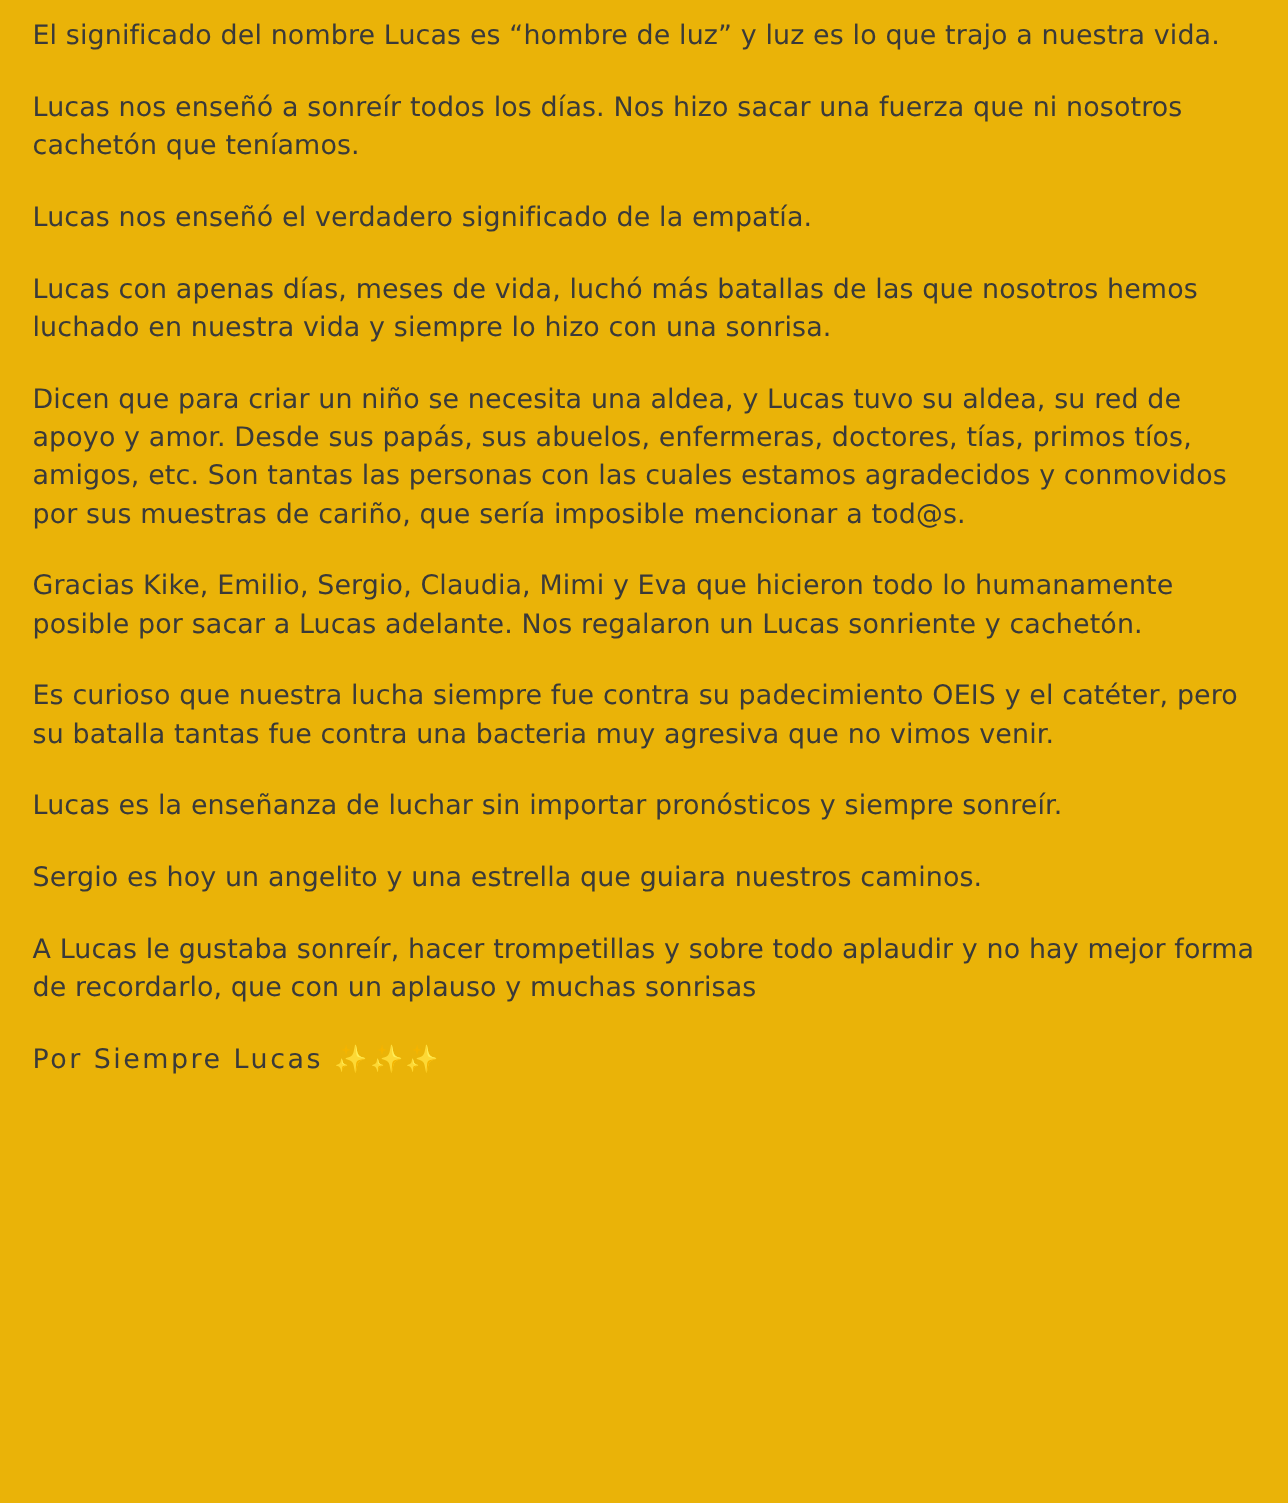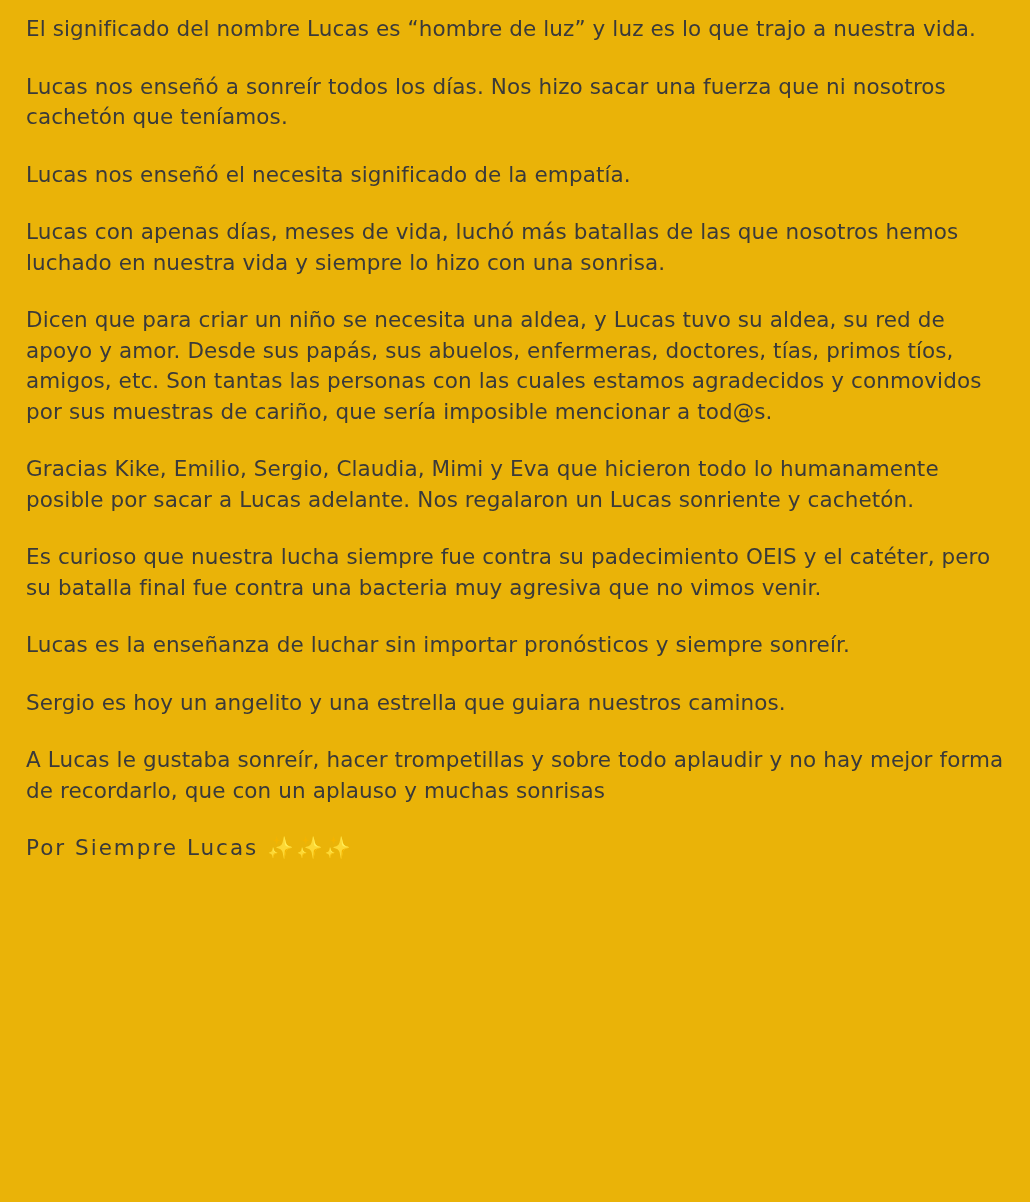--- a/index.html
+++ b/index.html
@@ -35,22 +35,22 @@
   .sparkles {
     letter-spacing: 2px;
   }
 </style>
 </head>
 <body>
 
 <div class="page">
   <p class="para">El significado del nombre Lucas es “hombre de luz” y luz es lo que trajo a nuestra vida.</p>
   <p class="para">Lucas nos enseñó a sonreír todos los días. Nos hizo sacar una fuerza que ni nosotros cachetón que teníamos.</p>
-  <p class="para">Lucas nos enseñó el necesita significado de la empatía.</p>
+  <p class="para">Lucas nos enseñó el verdadero significado de la empatía.</p>
   <p class="para">Lucas con apenas días, meses de vida, luchó más batallas de las que nosotros hemos luchado en nuestra vida y siempre lo hizo con una sonrisa.</p>
   <p class="para">Dicen que para criar un niño se necesita una aldea, y Lucas tuvo su aldea, su red de apoyo y amor. Desde sus papás, sus abuelos, enfermeras, doctores, tías, primos tíos, amigos, etc. Son tantas las personas con las cuales estamos agradecidos y conmovidos por sus muestras de cariño, que sería imposible mencionar a tod@s.</p>
   <p class="para">Gracias Kike, Emilio, Sergio, Claudia, Mimi y Eva que hicieron todo lo humanamente posible por sacar a Lucas adelante. Nos regalaron un Lucas sonriente y cachetón.</p>
-  <p class="para">Es curioso que nuestra lucha siempre fue contra su padecimiento OEIS y el catéter, pero su batalla final fue contra una bacteria muy agresiva que no vimos venir.</p>
+  <p class="para">Es curioso que nuestra lucha siempre fue contra su padecimiento OEIS y el catéter, pero su batalla tantas fue contra una bacteria muy agresiva que no vimos venir.</p>
   <p class="para">Lucas es la enseñanza de luchar sin importar pronósticos y siempre sonreír.</p>
   <p class="para">Sergio es hoy un angelito y una estrella que guiara nuestros caminos.</p>
   <p class="para">A Lucas le gustaba sonreír, hacer trompetillas y sobre todo aplaudir y no hay mejor forma de recordarlo, que con un aplauso y muchas sonrisas</p>
   <p class="para sparkles">Por Siempre Lucas ✨✨✨</p>
 </div>
 
 </body></html>

